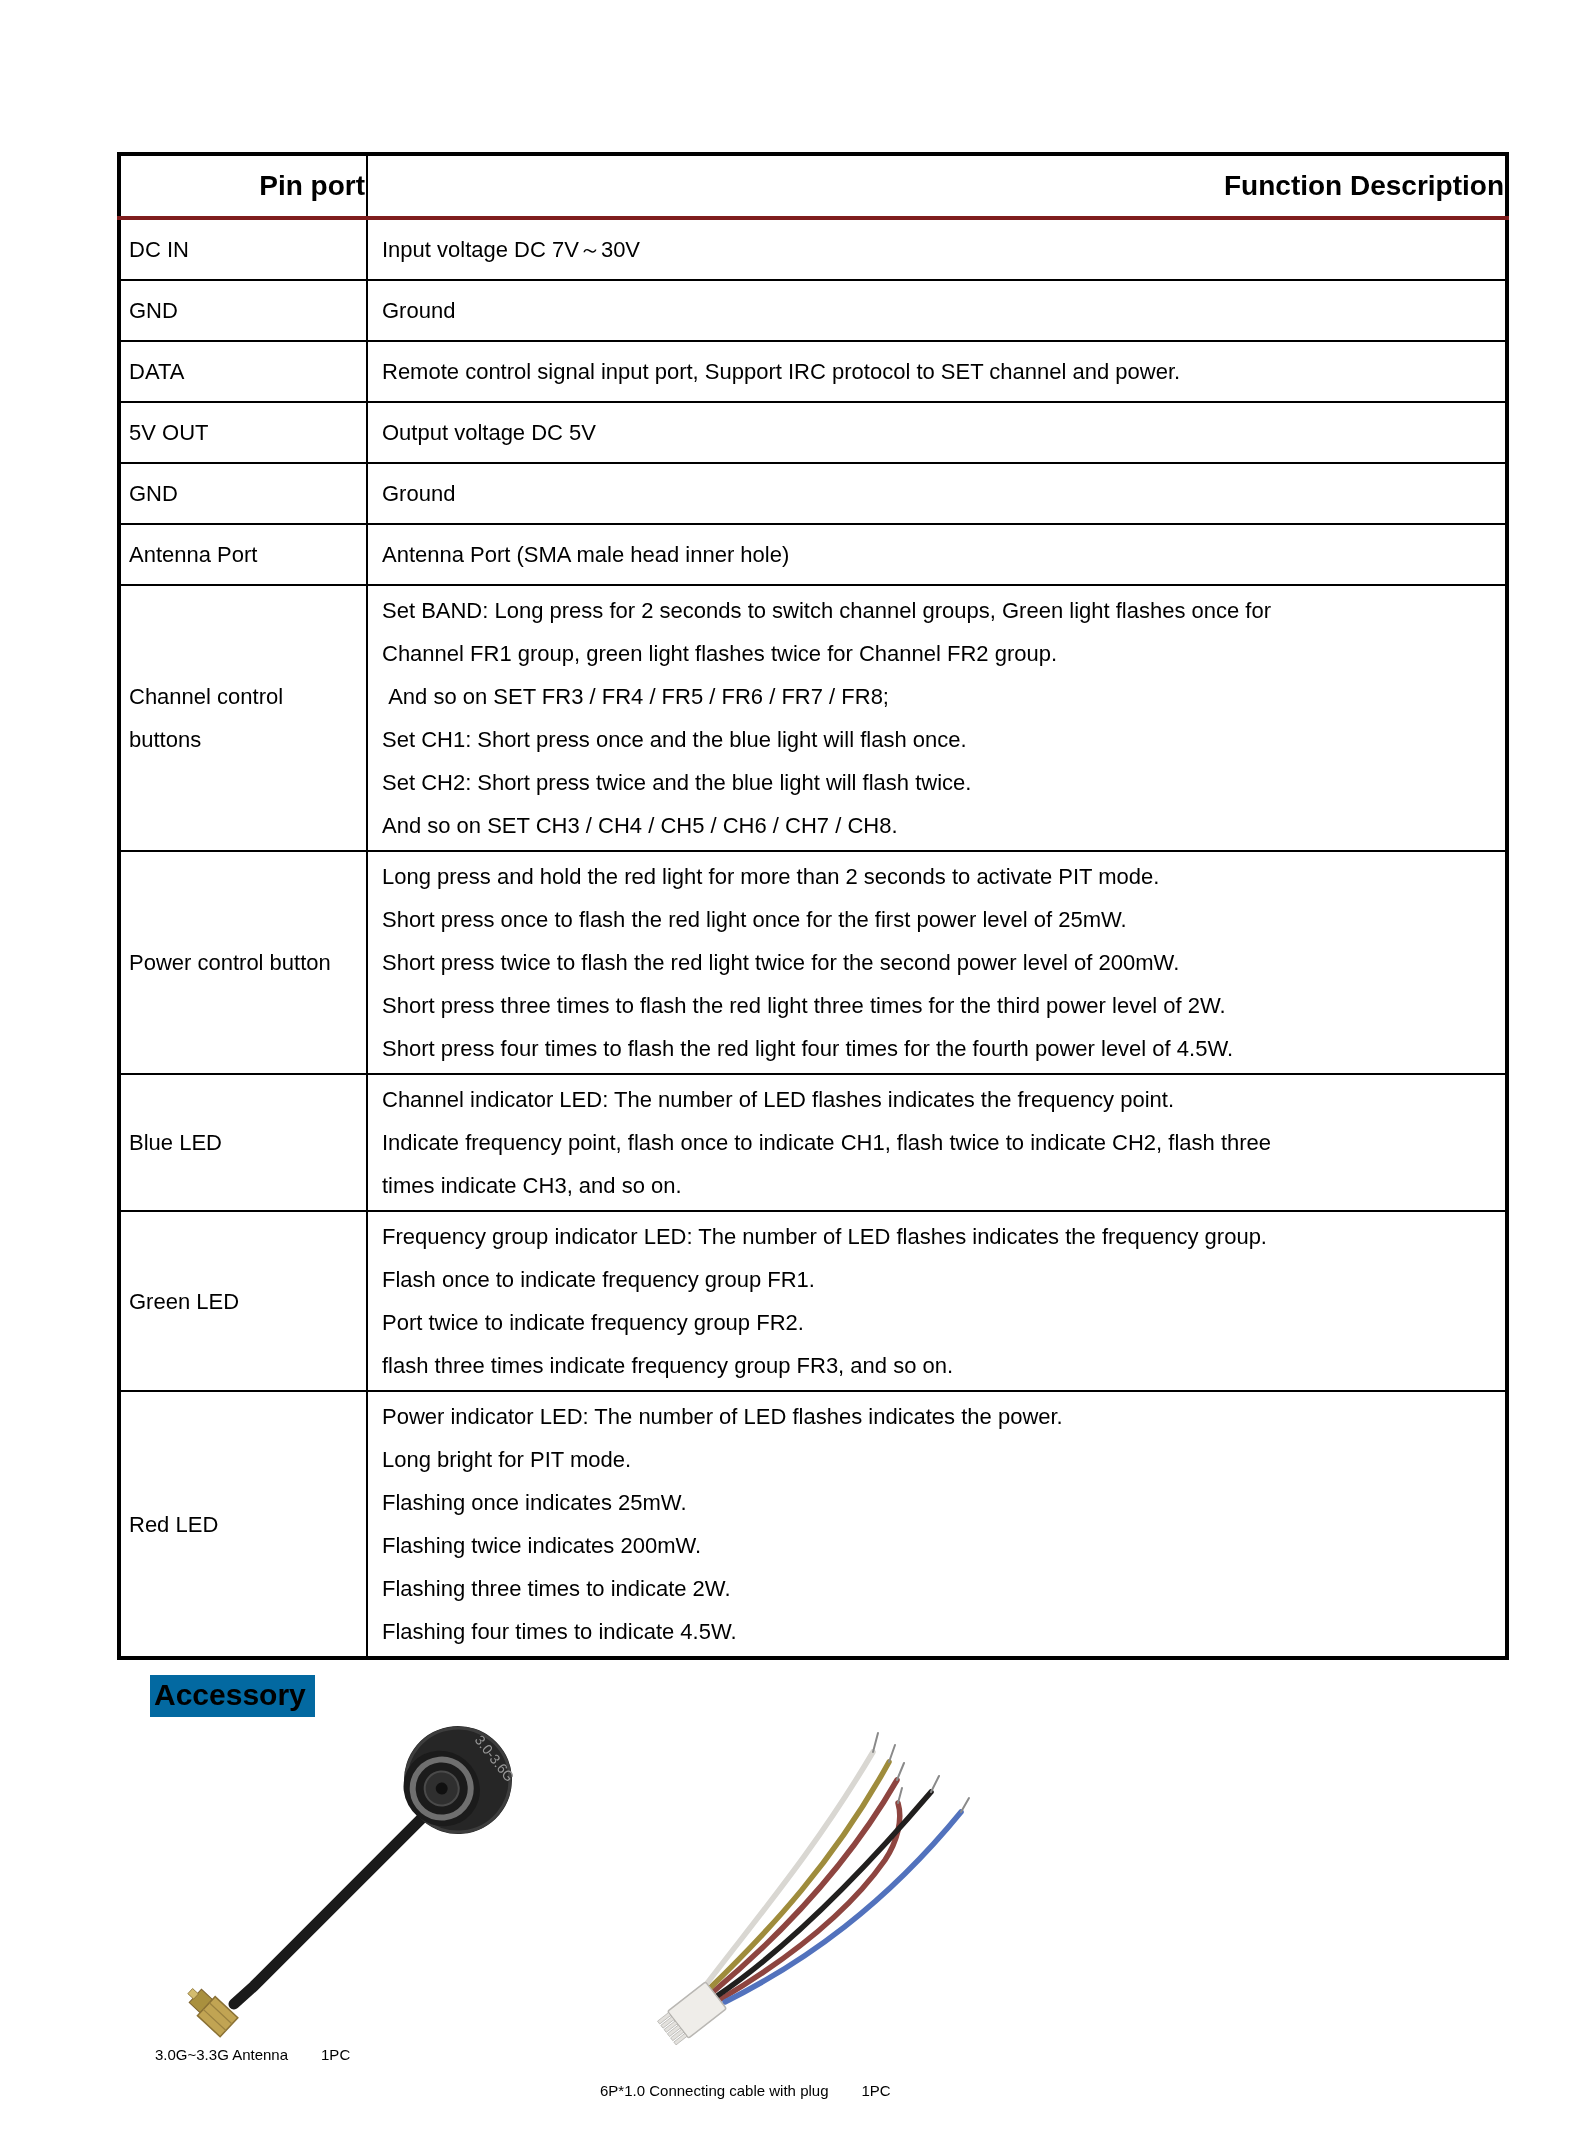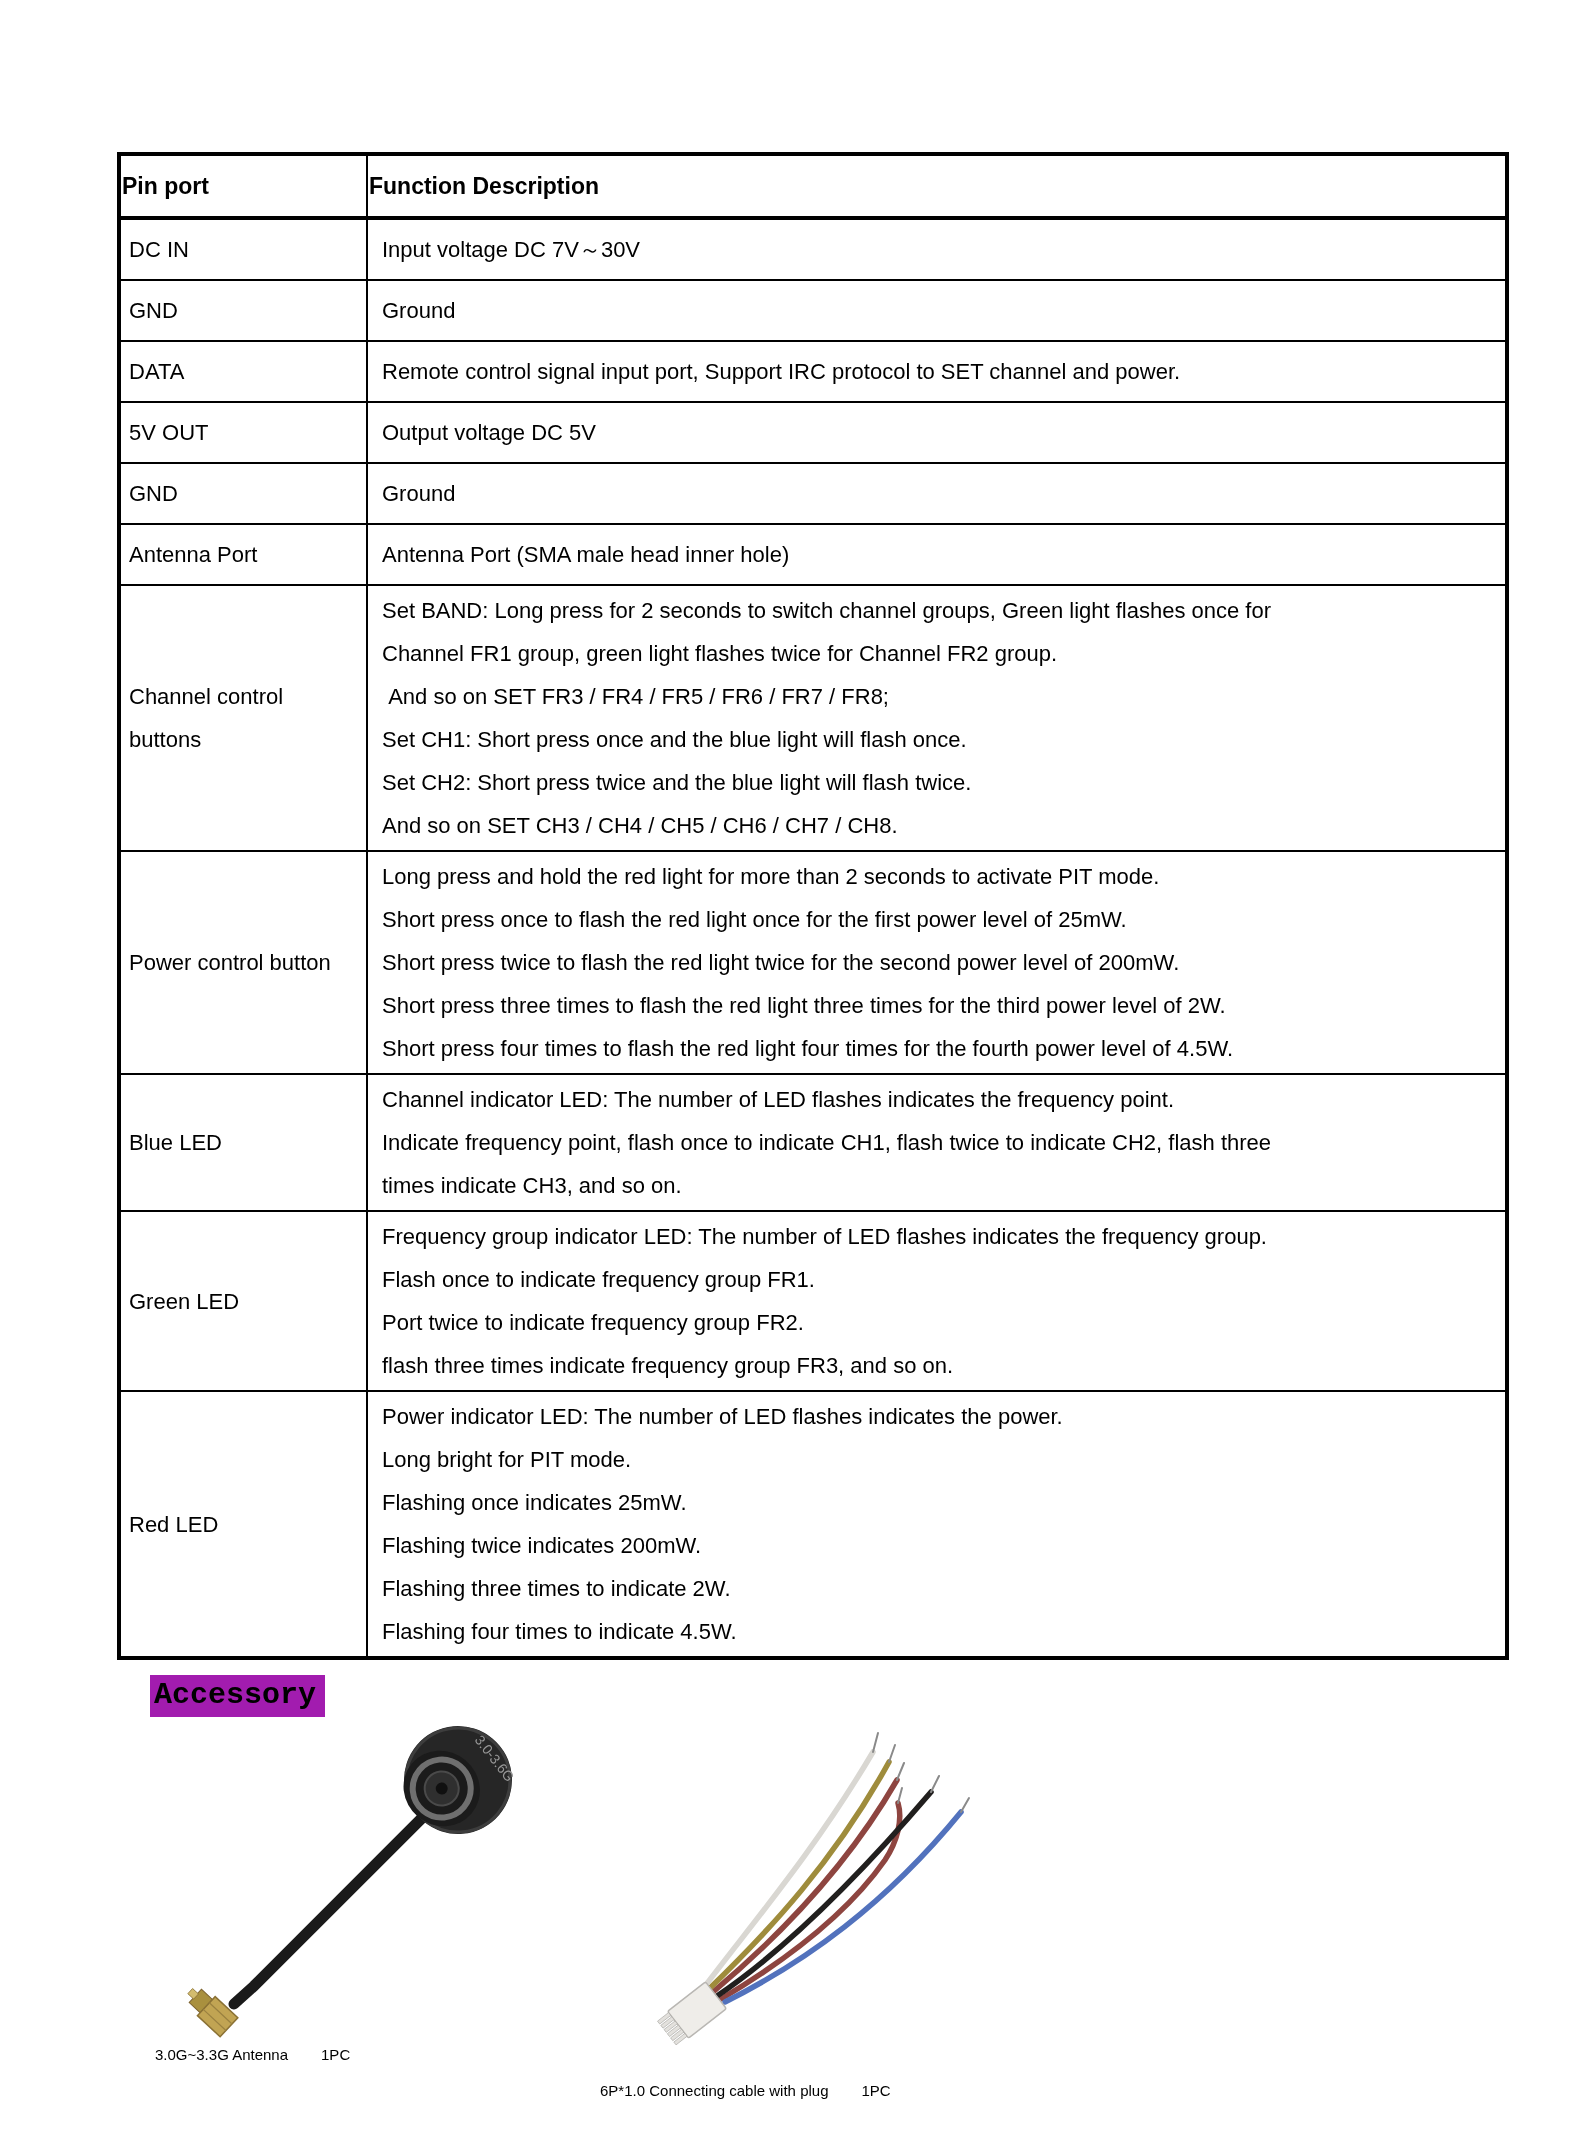--- a/index.html
+++ b/index.html
@@ -11,23 +11,23 @@
   
   table.pinfn {
     position: absolute; left: 117px; top: 152px; width: 1392px;
     border-collapse: collapse; table-layout: fixed;
     border: 4px solid #000;
     font-size: 22px;
   }
   table.pinfn col.c1 { width: 248px; }
   table.pinfn th, table.pinfn td { border: 2px solid #000; }
   table.pinfn thead th {
-    height: 58px; font-weight: bold; font-size: 23px;
-    text-align: left; vertical-align: middle;
-    border-bottom: 4px solid #000000;
+    height: 58px; font-weight: bold; font-size: 28px;
+    text-align: right; vertical-align: middle;
+    border-bottom: 4px solid #7f1d1d;
   }
   td.pin-cell {
     text-align: left; vertical-align: middle;
     line-height: 43px; padding: 0 8px;
   }
   td.desc-cell { padding: 3px 10px 3px 14px; vertical-align: middle; }
   .desc-line { line-height: 43px; white-space: pre-wrap; }
   tr.row-simple td { height: 53px; }
   
   .acc-heading {
@@ -143,21 +143,21 @@
           <div class="desc-line">Long bright for PIT mode.</div>
           <div class="desc-line">Flashing once indicates 25mW.</div>
           <div class="desc-line">Flashing twice indicates 200mW.</div>
           <div class="desc-line">Flashing three times to indicate 2W.</div>
           <div class="desc-line">Flashing four times to indicate 4.5W.</div>
         </td>
       </tr>
     </tbody>
 </table>
 
-<div class="acc-heading" style="background: #a21caf; font-family: Liberation Mono, monospace;">Accessory</div>
+<div class="acc-heading" style="background: #0369a1;">Accessory</div>
 
 <div class="fig fig-antenna">
   <svg viewBox="0 0 386 326" aria-hidden="true">
 
     <path d="M 278 82 L 92 268 L 72 286" fill="none" stroke="#1a1a1a" stroke-width="11" stroke-linecap="round"></path>
 
     <g transform="translate(56,299) rotate(43)">
       <rect x="-31" y="-9" width="15" height="18" fill="#a9903e" stroke="#7d6430" stroke-width="1"></rect>
       <rect x="-16" y="-13" width="31" height="26" fill="#c1a453" stroke="#8a7134" stroke-width="1.5"></rect>
       <path d="M -16 -4.5 L 15 -4.5 M -16 4.5 L 15 4.5" stroke="#9a8140" stroke-width="1.2"></path>

